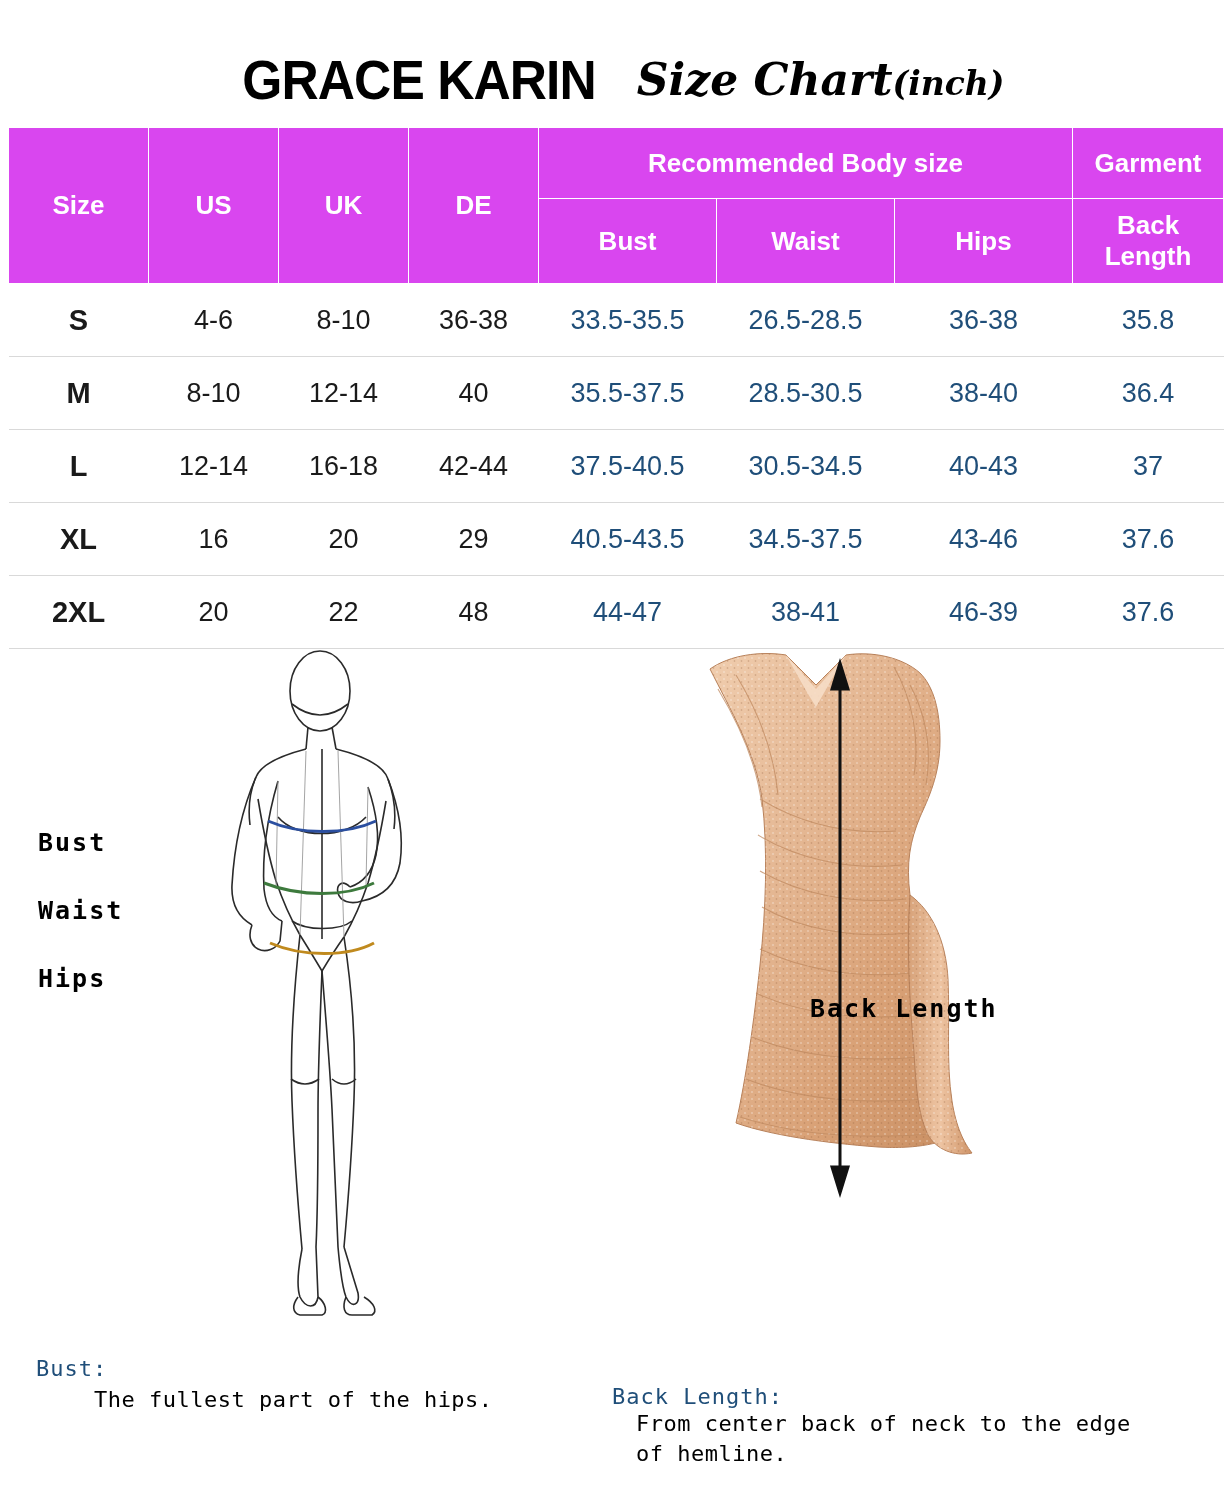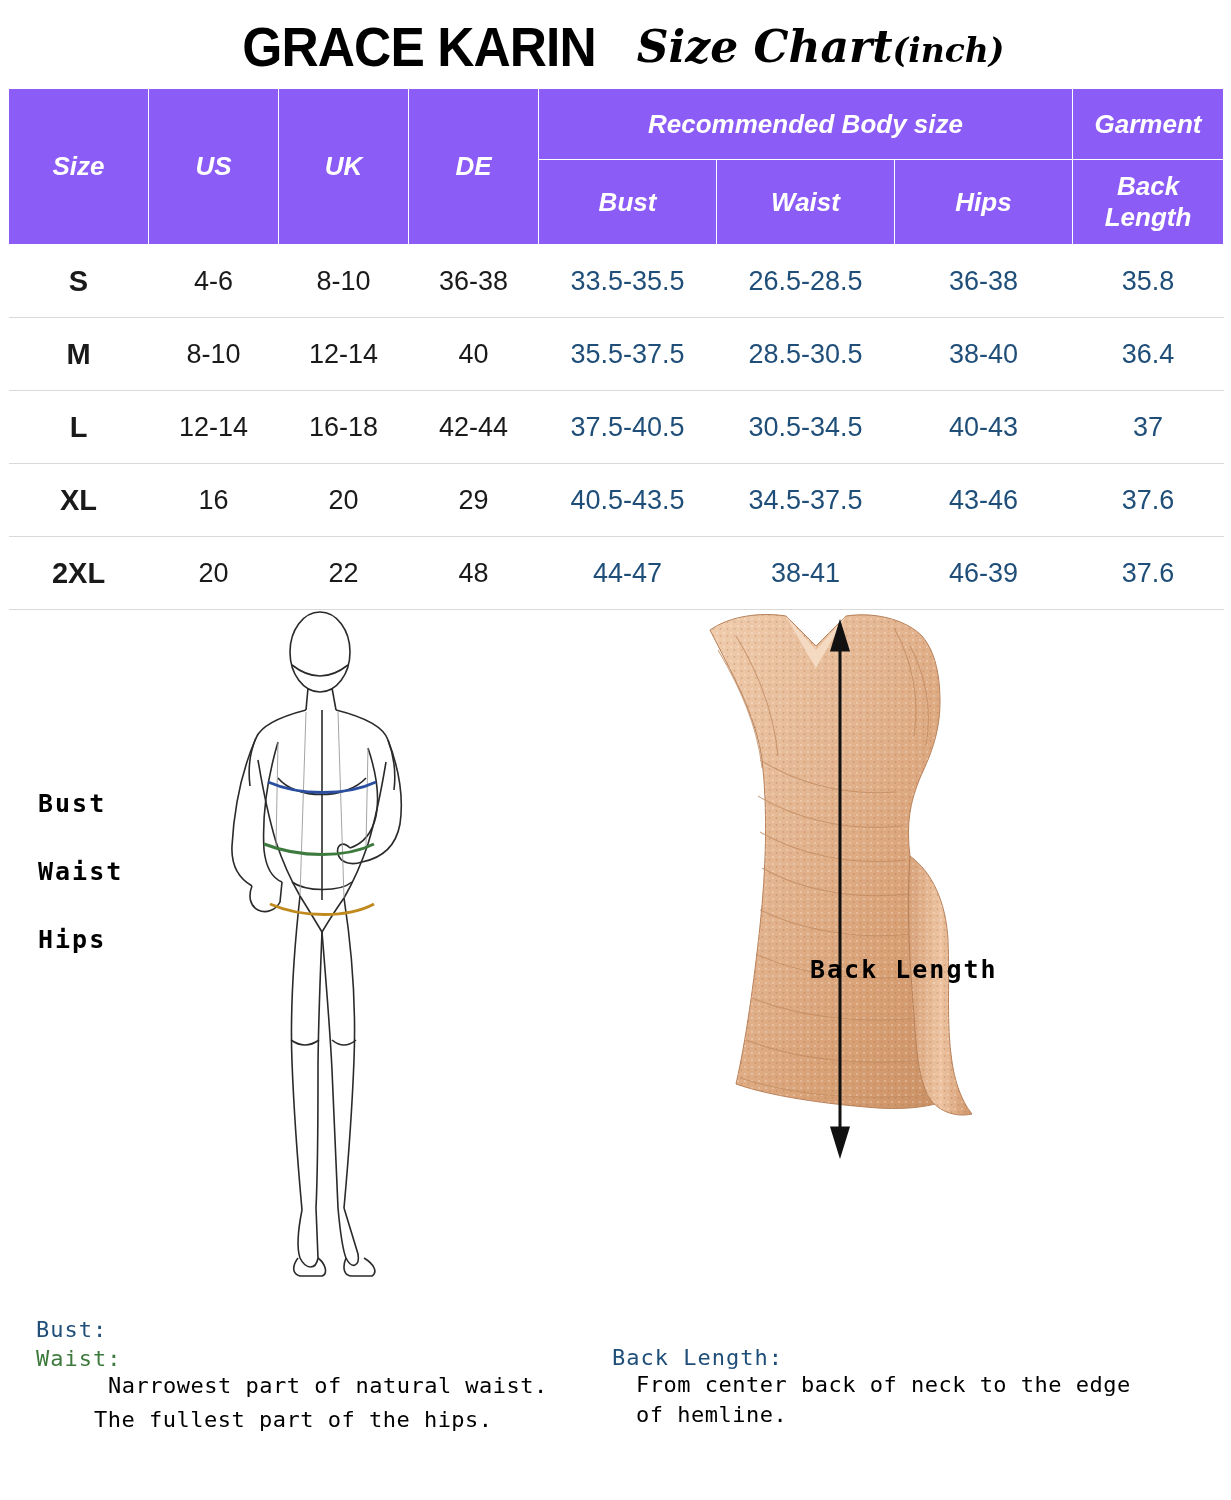--- a/index.html
+++ b/index.html
@@ -11,27 +11,28 @@
     width: 1231px;
     height: 1500px;
     position: relative;
     font-family: "Liberation Sans", sans-serif;
     color: #000000;
     overflow: hidden;
   }
 
   
   .header {
-    height: 88px;
+    height: 100px;
     display: flex;
     align-items: center;
     justify-content: center;
     gap: 26px;
     padding-top: 6px;
     box-sizing: border-box;
+    margin-top: 27px;
   }
   .brand {
     font-family: "Liberation Sans", sans-serif;
     font-weight: bold;
     font-size: 56px;
     letter-spacing: -1px;
     transform: scaleX(0.92);
     transform-origin: center;
     line-height: 1;
   }
@@ -52,27 +53,26 @@
     margin: 0 8px;
     border-collapse: collapse;
     table-layout: fixed;
   }
   table.size-chart th,
   table.size-chart td {
     text-align: center;
     vertical-align: middle;
   }
   thead th {
-    background: #8b5cf6;
+    background: #d946ef;
     color: #ffffff;
     font-size: 26px;
     font-weight: bold;
     border: 1px solid #ffffff;
     padding: 6px 2px;
-    font-style: italic;
   }
   .hdr-row1 th { height: 58px; }
   .hdr-row2 th { height: 72px; }
 
   tbody td {
     height: 70px;
     font-size: 27px;
     border-bottom: 1px solid #d9d9d9;
     color: #1a1a1a;
   }
@@ -399,24 +399,20 @@
     <div class="back-length-label">Back Length</div>
   </div>
 </div>
 
 <div class="notes">
   <div class="notes-left">
     <div class="note-block">
       <div class="note-term bust">Bust:</div>
     </div>
     <div class="note-block">
-      <div class="note-term waist">Waist:</div>
-      <div class="note-desc indent2">Narrowest part of natural waist.</div>
-    </div>
-    <div class="note-block">
       <div class="note-desc">The fullest part of the hips.</div>
     </div>
   </div>
 
   <div class="notes-right">
     <div class="note-block">
       <div class="note-term back">Back Length:</div>
       <div class="note-desc cont">From center back of neck to the edge</div>
       <div class="note-desc cont">of hemline.</div>
     </div>

